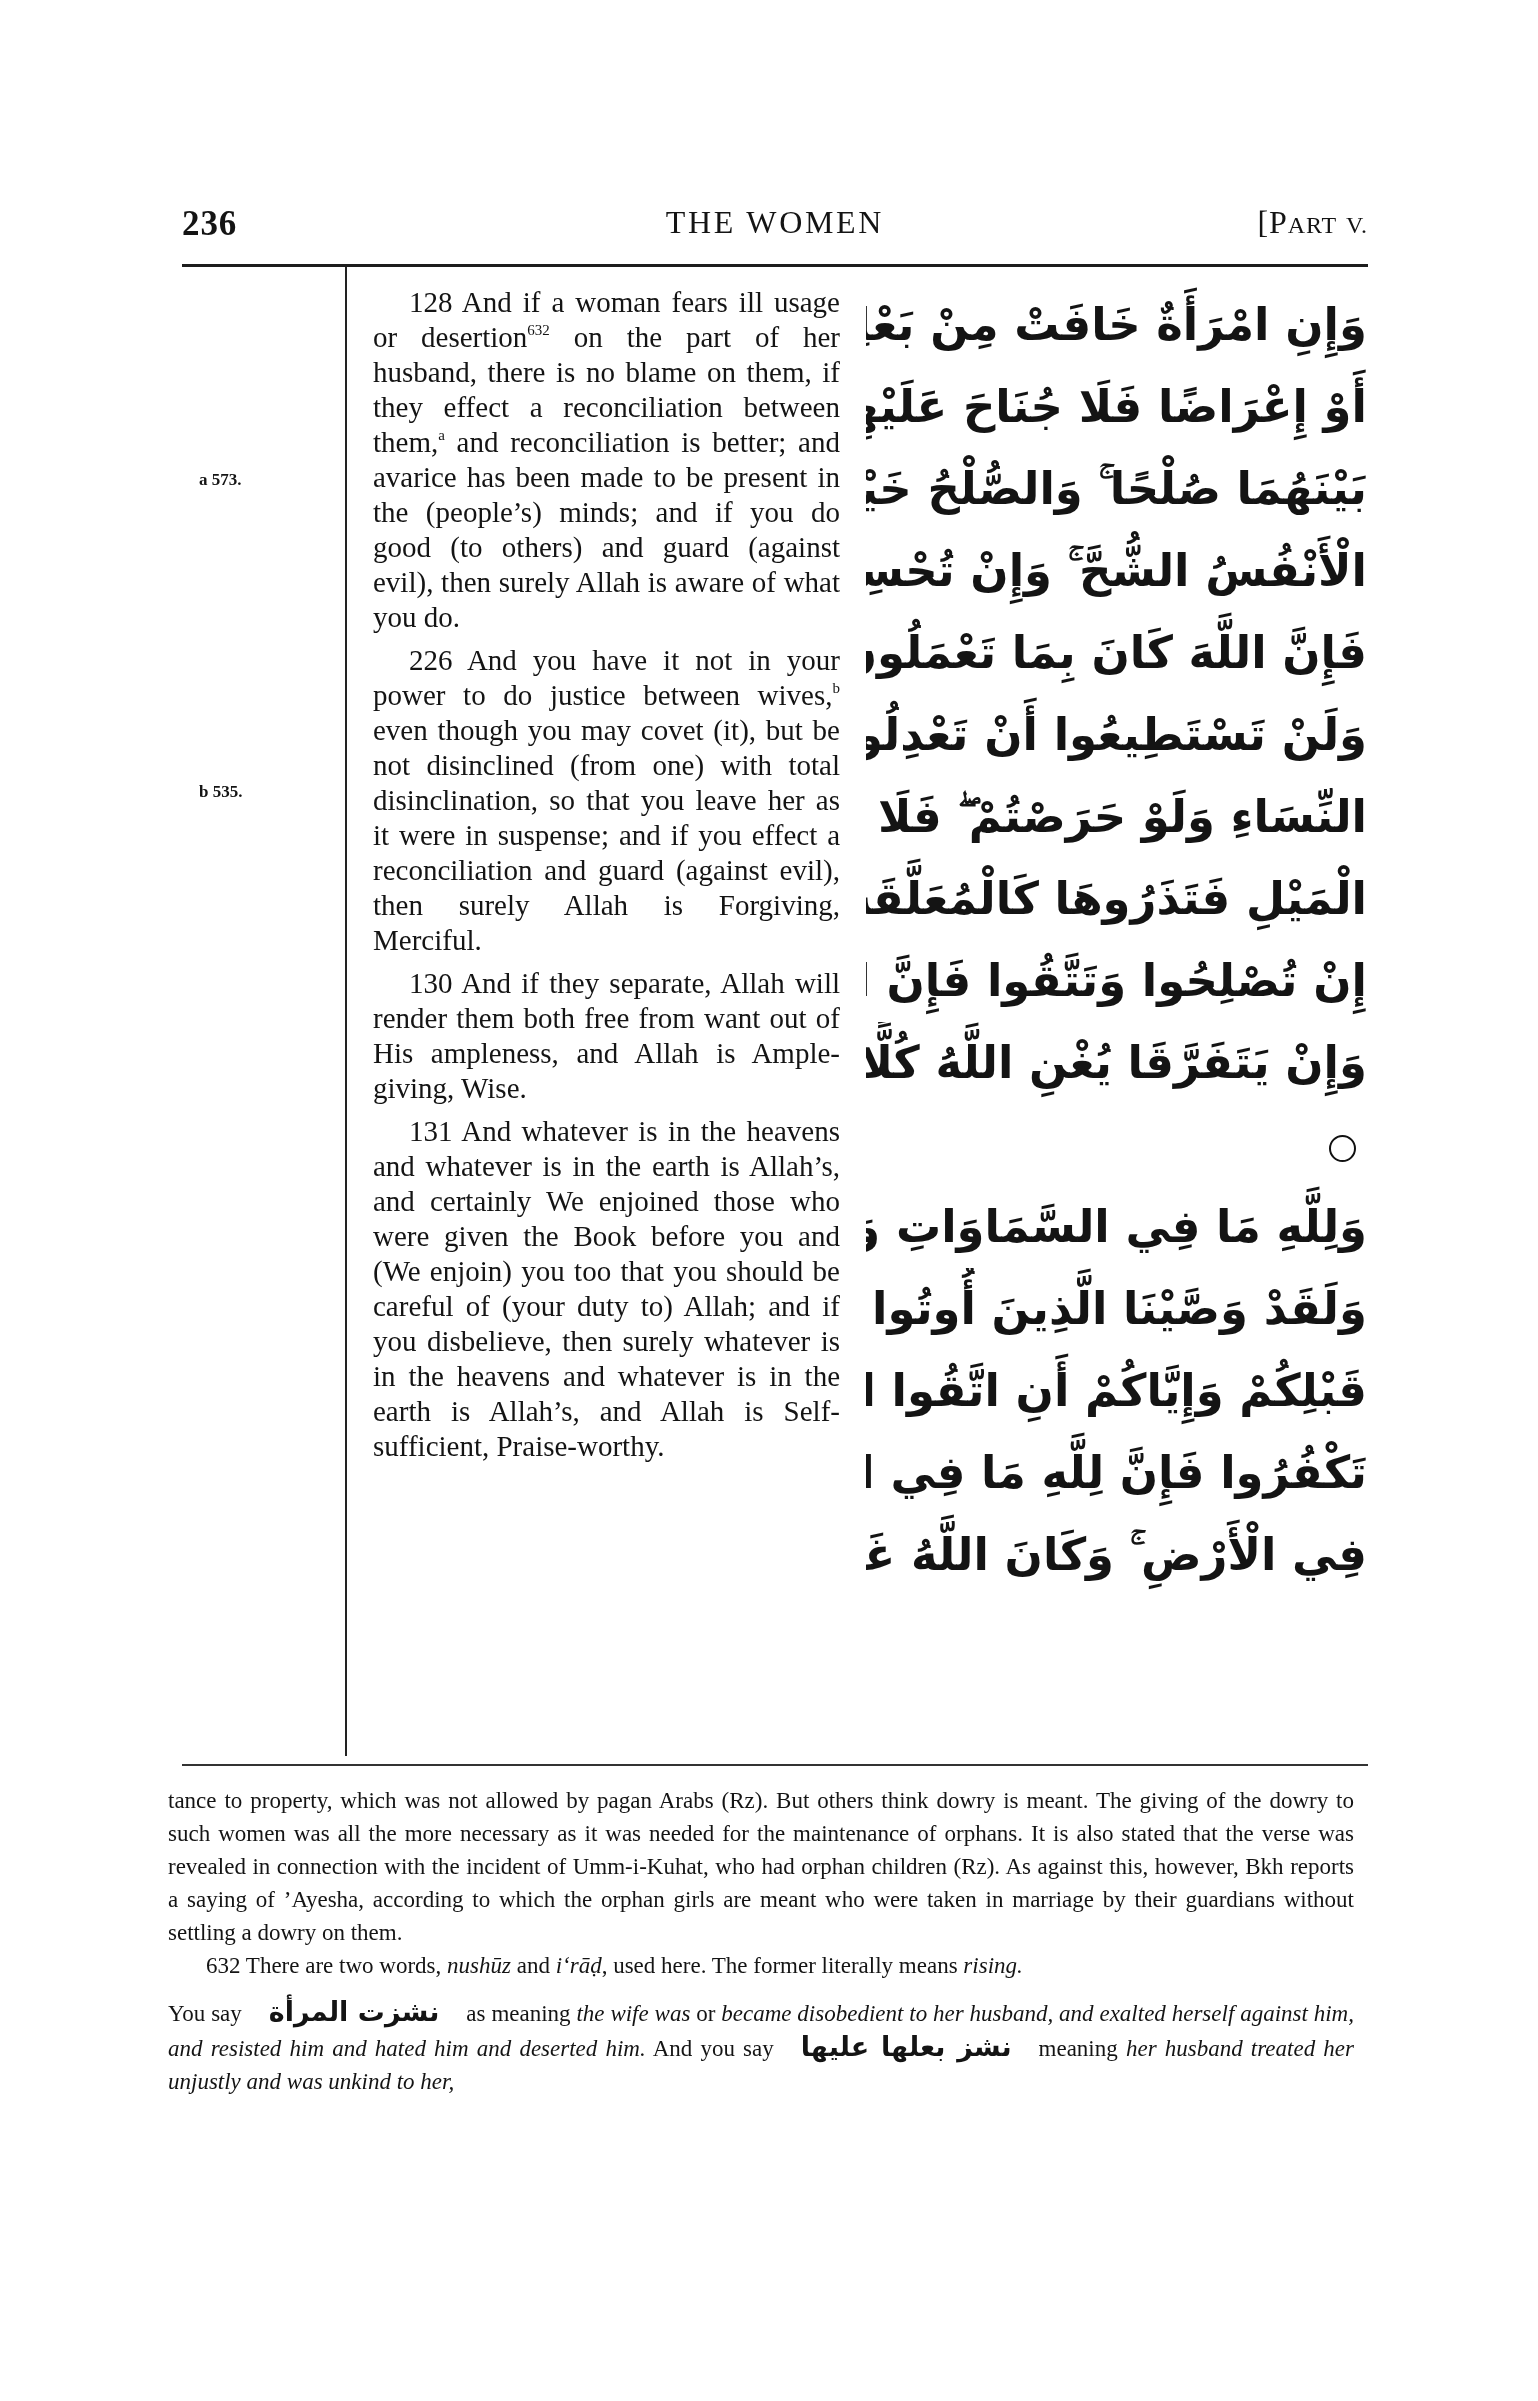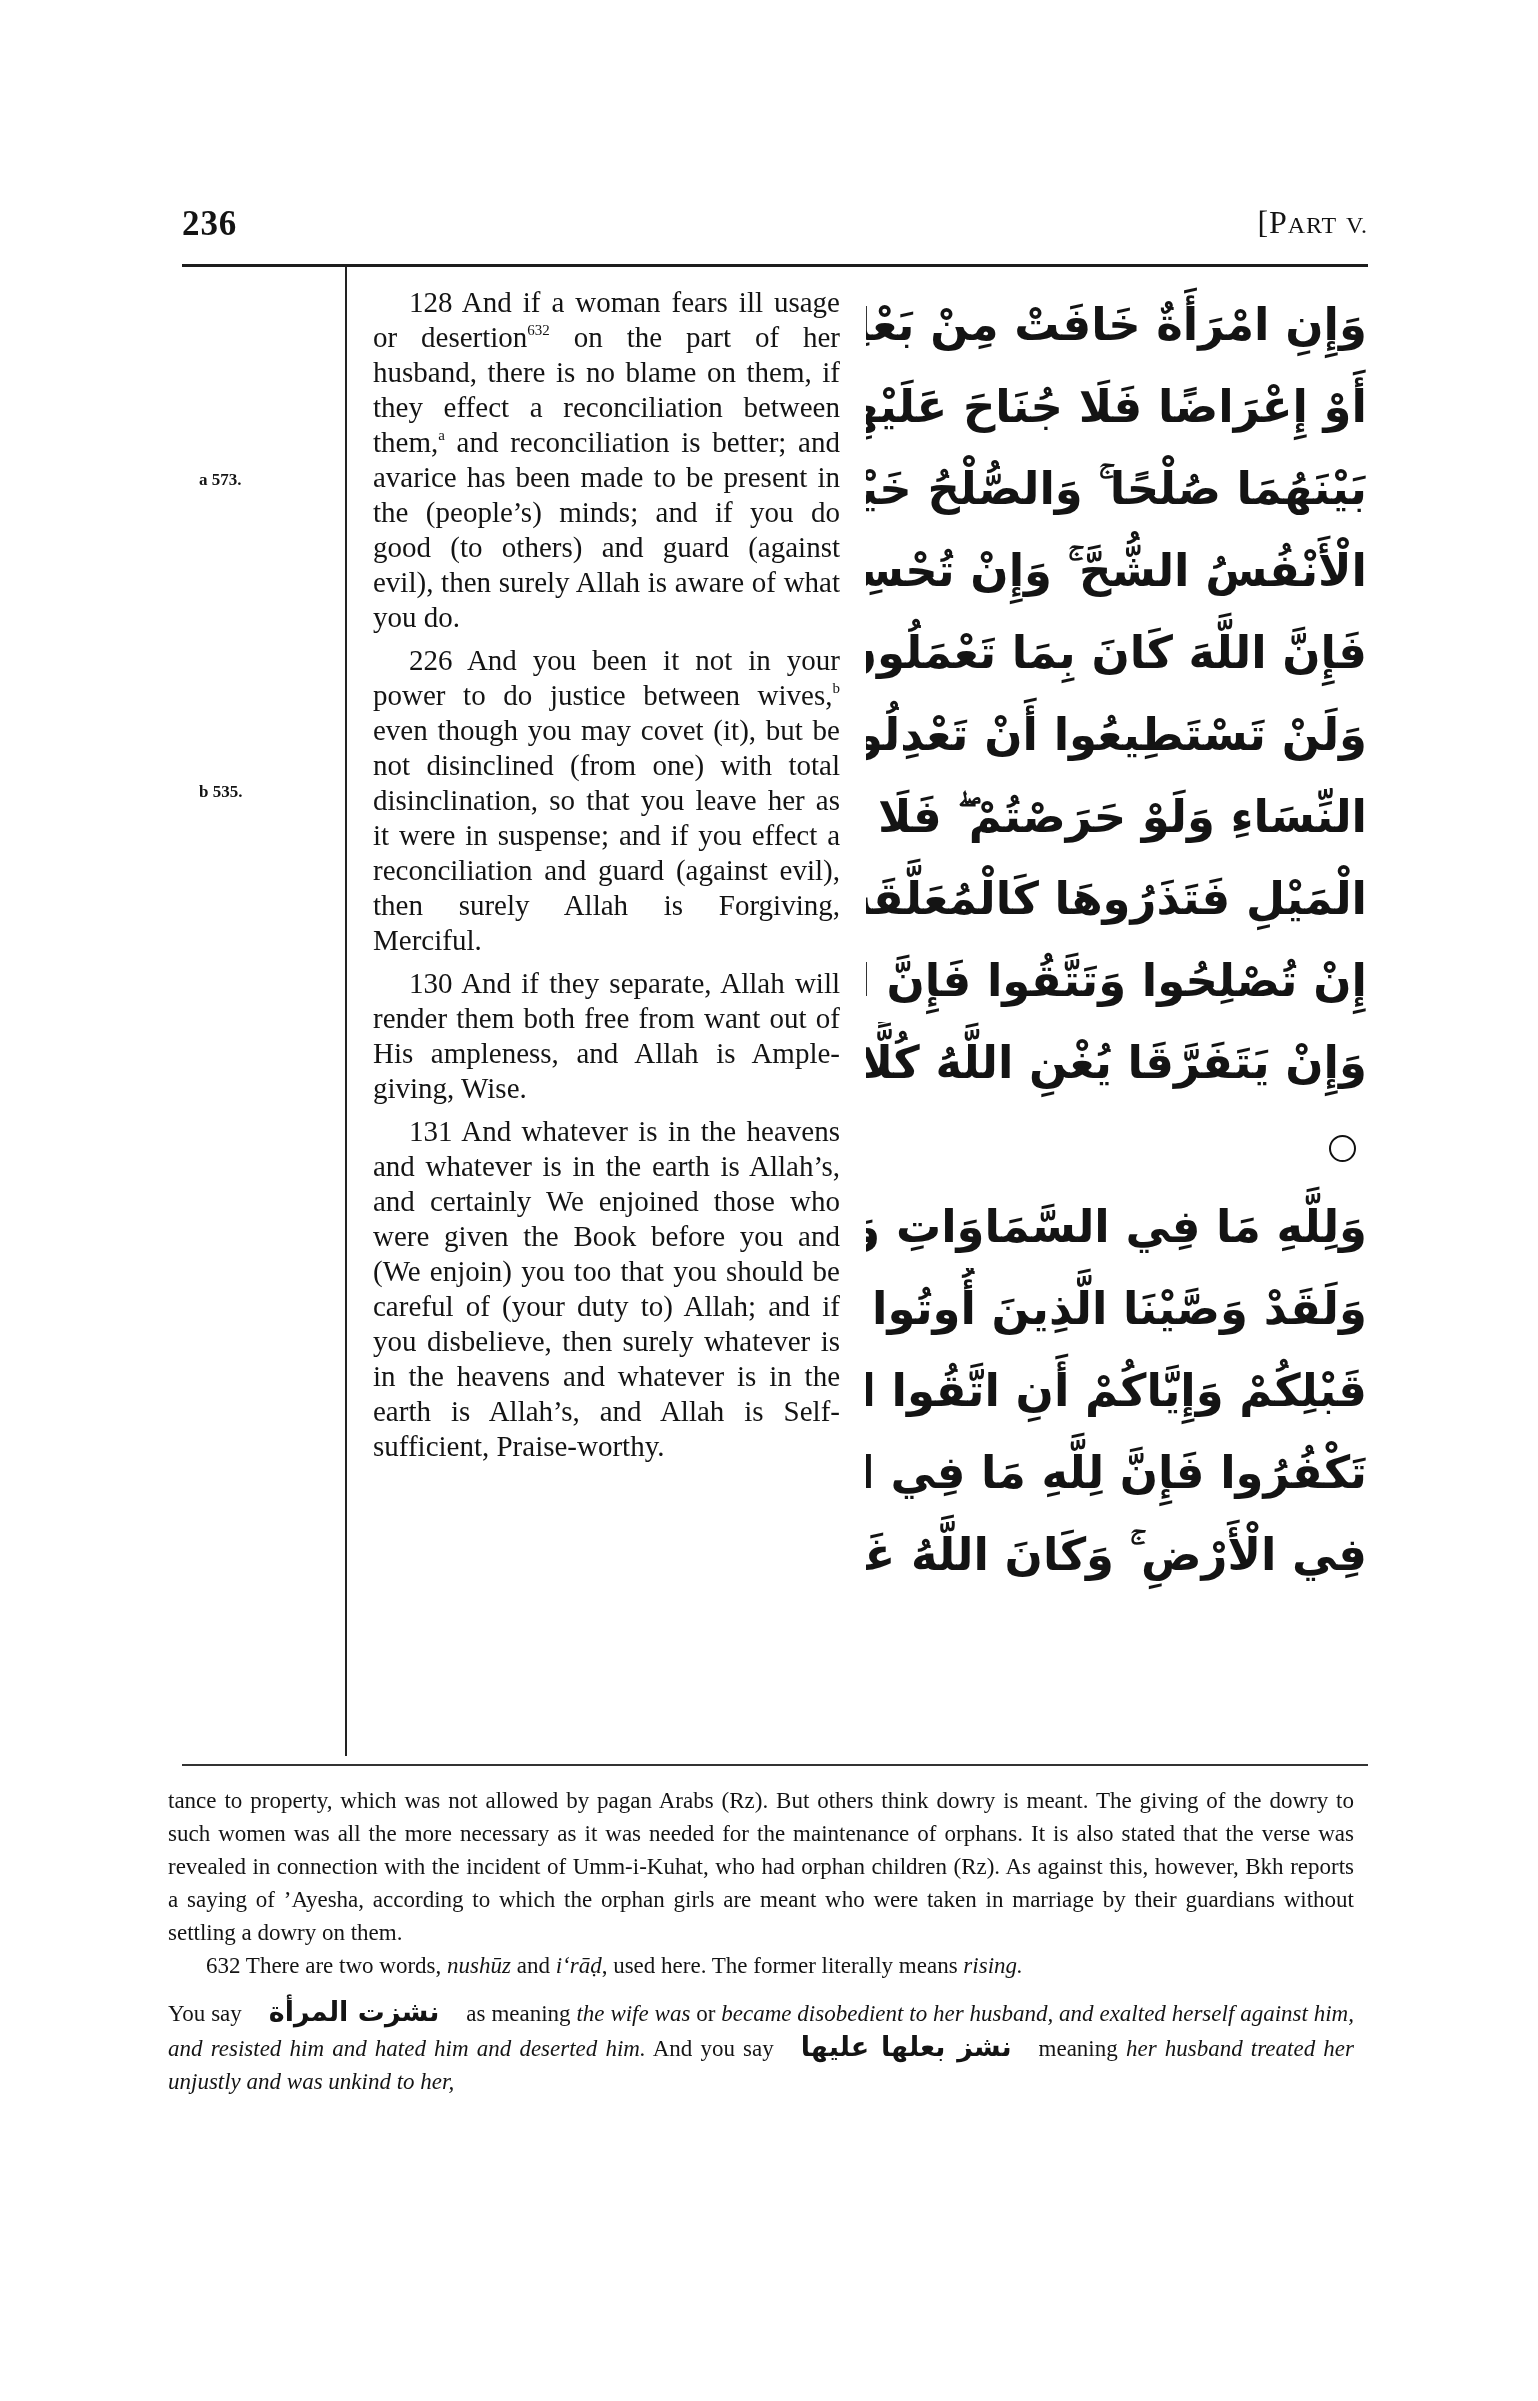--- a/index.html
+++ b/index.html
@@ -42,32 +42,33 @@
   .footnotes p { margin: 0; }
   .footnotes .indent { text-indent: 38px; }
   .footnotes .ar { font-family: "DejaVu Sans", sans-serif; font-weight: bold; font-size: 27px; direction: rtl; unicode-bidi: isolate; margin: 0 27px; }
   .footnotes .gap { margin-top: 12.5px; }
 </style>
 </head>
 <body>
 
 <div class="header">
   <span class="page-num">236</span>
+  <span class="running-title">THE WOMEN</span>
   <span class="part-label"><span class="part-bracket">[</span><span>P</span><span class="sc">ART</span> <span class="sc">V.</span></span>
 </div>
 <div class="header-rule"></div>
 
 <div class="margin-ref" style="top:470px"><span>a</span> <span>573.</span></div>
 <div class="margin-ref" style="top:782px"><span>b</span> <span>535.</span></div>
 
 <div class="col-rule"></div>
 
 <div class="translation">
   <p><span>128</span> <span>And if a woman fears ill usage or desertion</span><sup>632</sup><span> on the part of her husband, there is no blame on them, if they effect a reconciliation between them,</span><sup>a</sup><span> and reconciliation is better; and avarice has been made to be present in the (people’s) minds; and if you do good (to others) and guard (against evil), then surely Allah is aware of what you do.</span></p>
-  <p><span>226</span> <span>And you been it not in your power to do justice between wives,</span><sup>b</sup><span> even though you may covet (it), but be not disinclined (from one) with total disinclination, so that you leave her as it were in suspense; and if you effect a reconciliation and guard (against evil), then surely Allah is Forgiving, Merciful.</span></p>
+  <p><span>226</span> <span>And you have it not in your power to do justice between wives,</span><sup>b</sup><span> even though you may covet (it), but be not disinclined (from one) with total disinclination, so that you leave her as it were in suspense; and if you effect a reconciliation and guard (against evil), then surely Allah is Forgiving, Merciful.</span></p>
   <p><span>130</span> <span>And if they separate, Allah will render them both free from want out of His ampleness, and Allah is Ample-giving, Wise.</span></p>
   <p><span>131</span> <span>And whatever is in the heavens and whatever is in the earth is Allah’s, and certainly We enjoined those who were given the Book before you and (We enjoin) you too that you should be careful of (your duty to) Allah; and if you disbelieve, then surely whatever is in the heavens and whatever is in the earth is Allah’s, and Allah is Self-sufficient, Praise-worthy.</span></p>
 </div>
 
 <div class="arabic" id="arabic">
     <div class="line"><span>وَإِنِ امْرَأَةٌ خَافَتْ مِنْ بَعْلِهَا نُشُوزًا</span></div>
     <div class="line"><span>أَوْ إِعْرَاضًا فَلَا جُنَاحَ عَلَيْهِمَا أَنْ يُصْلِحَا</span></div>
     <div class="line"><span>بَيْنَهُمَا صُلْحًا ۚ وَالصُّلْحُ خَيْرٌ ۗ وَأُحْضِرَتِ</span></div>
     <div class="line"><span>الْأَنْفُسُ الشُّحَّ ۚ وَإِنْ تُحْسِنُوا وَتَتَّقُوا</span></div>
     <div class="line"><span>فَإِنَّ اللَّهَ كَانَ بِمَا تَعْمَلُونَ خَبِيرًا</span></div>

